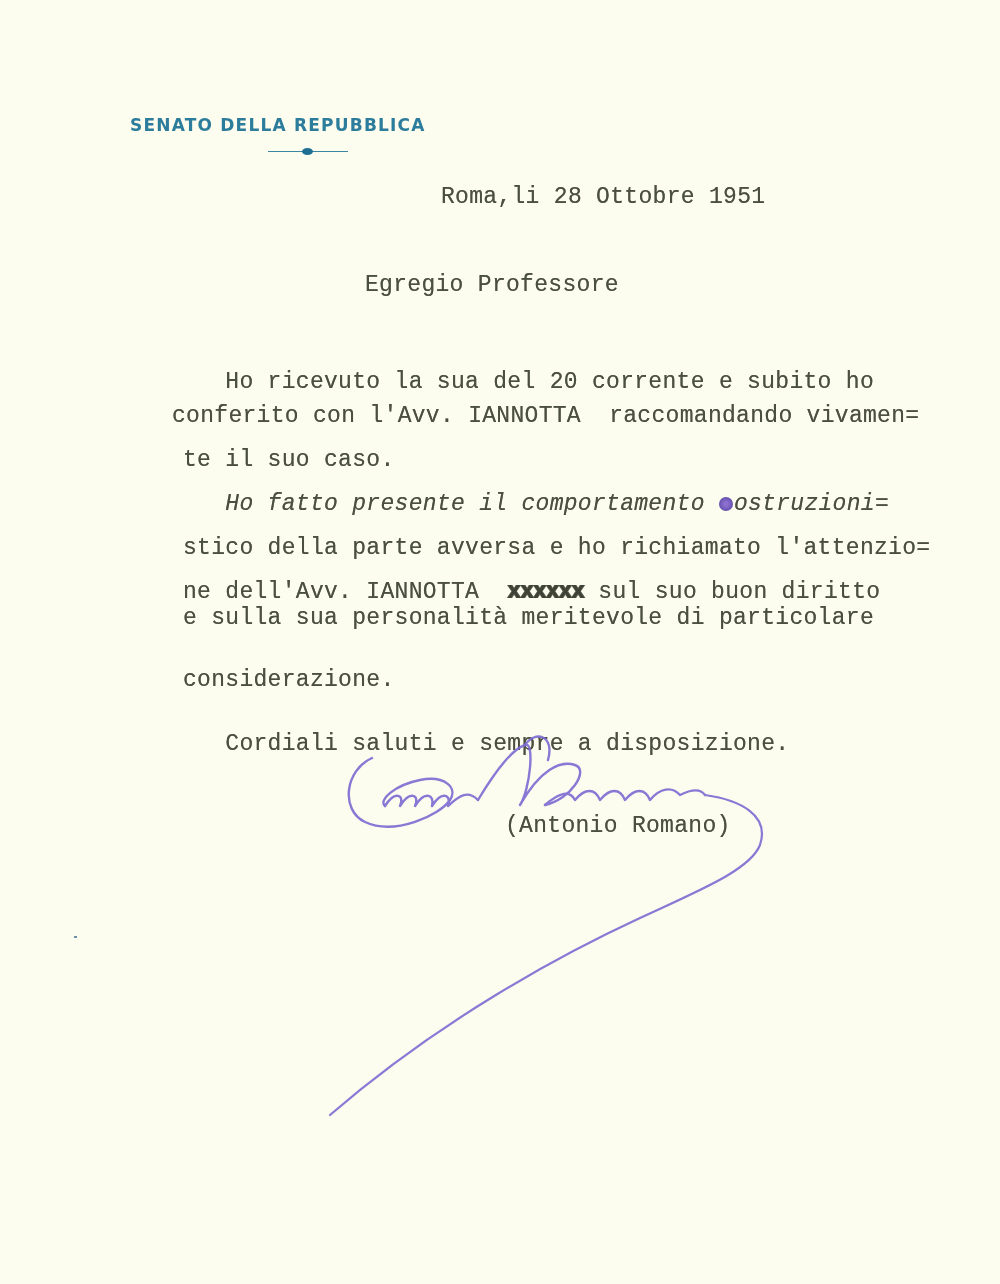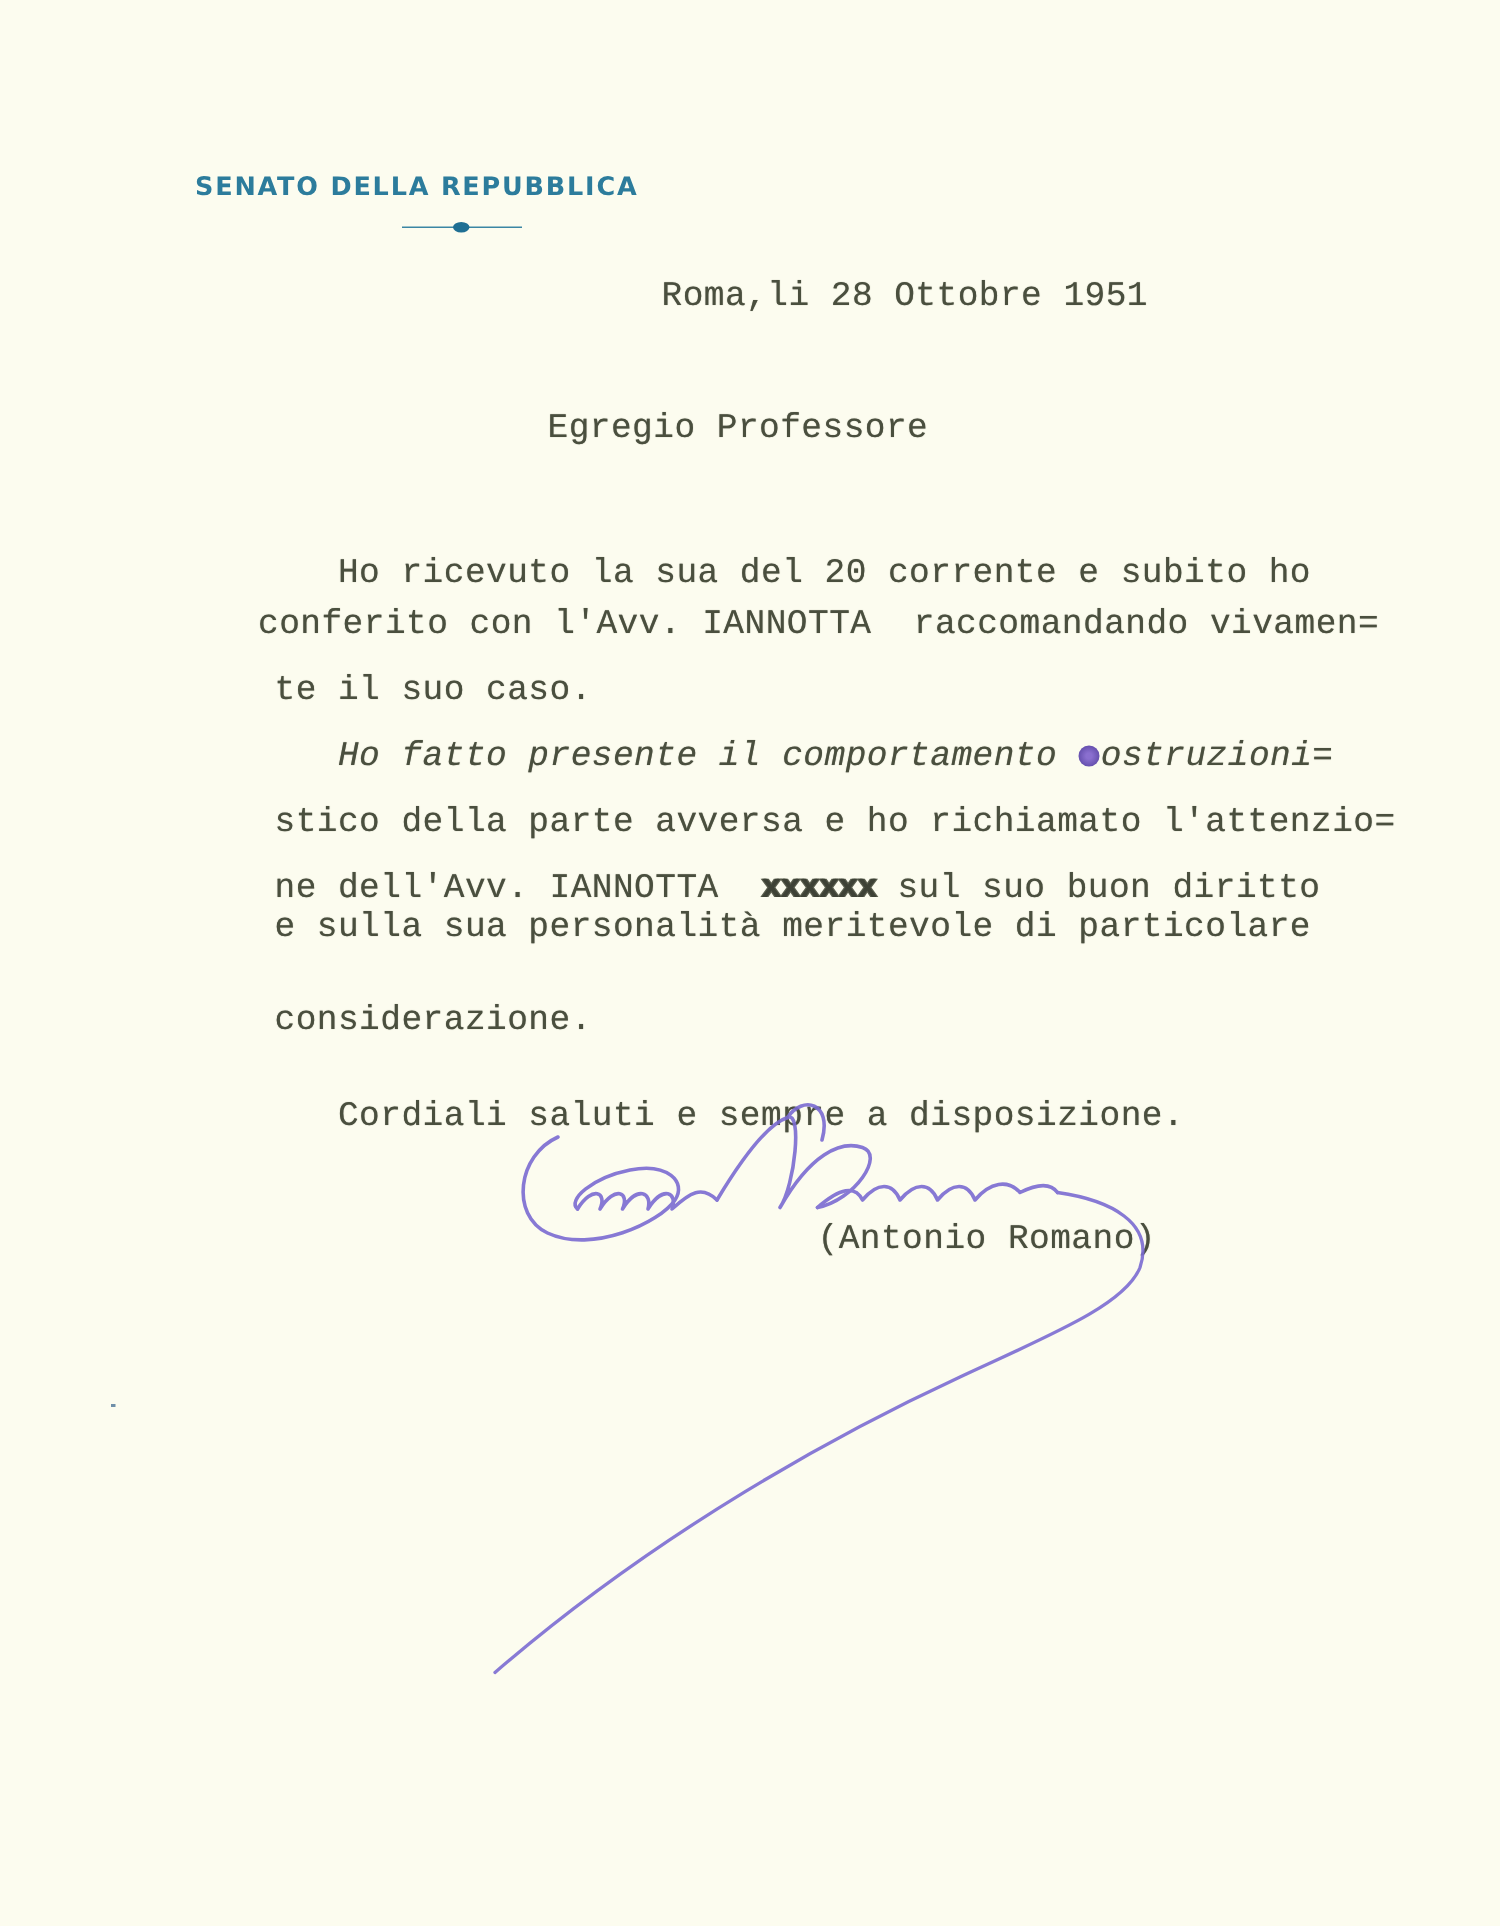--- a/index.html
+++ b/index.html
@@ -26,21 +26,21 @@
       border-radius: 50%; background: #1f6f93;
     }
     .typed {
       position: absolute; color: #4a4f3e; font-size: 23px; white-space: pre;
       letter-spacing: 0.3px;
       text-shadow: 0 0 0.6px rgba(60,64,48,0.6);
     }
     .date { left: 441px; top: 184px; }
     .salutation { left: 365px; top: 272px; }
     .line { left: 0; }
-    .signame { left: 505px; top: 813px; margin-left: 40px; }
+    .signame { left: 505px; top: 813px; }
     .xout {
       color: #3e4236;
       text-decoration: none;
       letter-spacing: -1px;
       font-weight: bold;
       text-shadow: 1px 0 0 #5a5e4e, -1px 0 0 #5a5e4e;
     }
     .blot {
       display: inline-block; width: 14px; height: 14px; border-radius: 50%;
       background: radial-gradient(circle, #8a6fcf 20%, #5f4aa8 80%);

